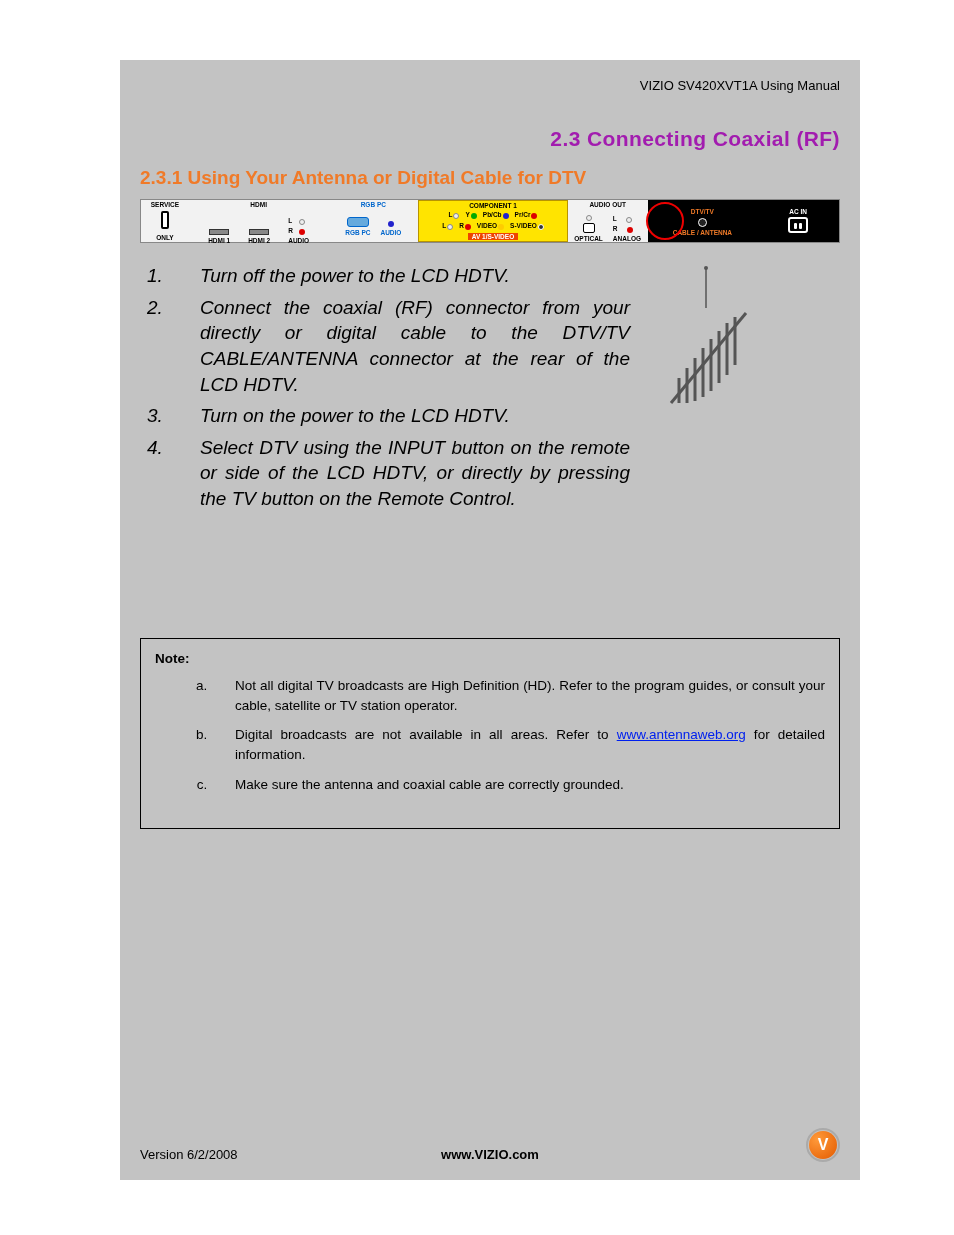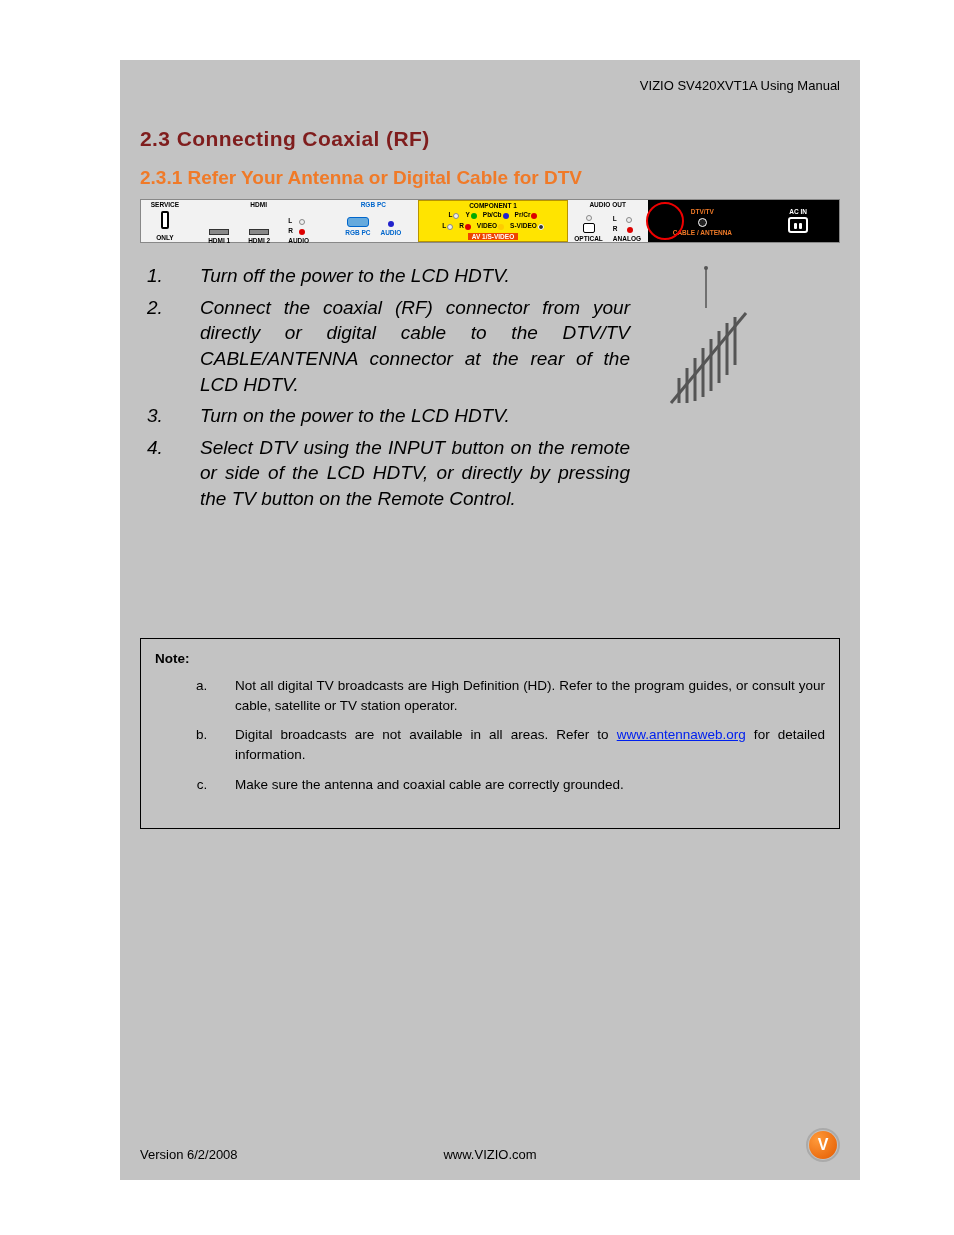--- a/index.html
+++ b/index.html
@@ -20,27 +20,28 @@
     padding: 18px 20px 20px 20px;
     position: relative;
   }
   .header-right {
     text-align: right;
     font-size: 13px;
     margin-bottom: 34px;
     color:#000;
   }
   h1.section {
-    color: #7f1d1d;
+    color: #a21caf;
     font-family: "Arial Black", Arial, sans-serif;
     font-weight: 900;
     letter-spacing: 0.4px;
     font-size: 21px;
     margin-bottom: 16px;
     text-transform: none;
+    text-align: right;
   }
   h2.subsection {
     color: #f07a28;
     font-family: "Arial Black", Arial, sans-serif;
     font-weight: 900;
     font-size: 19px;
     margin-bottom: 10px;
   }
   
   .panel {
@@ -122,36 +123,36 @@
     position: absolute;
     bottom: 18px;
     left: 20px;
     right: 20px;
     display: flex;
     align-items: flex-end;
     justify-content: space-between;
     font-size: 13px;
   }
   .footer .center { position:absolute; left:0; right:0; text-align:center; }
-  .footer .center .www { font-weight:normal; }
+  .footer .center .www { font-weight:bold; }
   .logo {
     width:34px; height:34px; position:relative;
   }
   .logo .ring{position:absolute;inset:0;border:2px solid #aaa;border-radius:50%;}
   .logo .v{position:absolute;inset:3px;background:radial-gradient(circle at 30% 30%, #ff9a3a, #e35a00);border-radius:50%;display:flex;align-items:center;justify-content:center;color:#fff;font-weight:900;font-size:16px;}
 </style>
 </head>
 <body>
 
 <div class="page-inner">
 
   <div class="header-right">VIZIO SV420XVT1A Using Manual</div>
 
   <h1 class="section">2.3 Connecting Coaxial (RF)</h1>
-  <h2 class="subsection">2.3.1 Refer Your Antenna or Digital Cable for DTV</h2>
+  <h2 class="subsection">2.3.1 Using Your Antenna or Digital Cable for DTV</h2>
 
   <div class="panel">
     <div class="seg white" style="width:48px;">
       <span class="lbl">SERVICE</span>
       <div class="service-slot"></div>
       <span class="lbl-bottom">ONLY</span>
     </div>
     <div class="seg white" style="width:140px;">
       <span class="lbl" style="align-self:center;">HDMI</span>
       <div style="display:flex;gap:18px;margin-top:8px;align-items:flex-end;">

